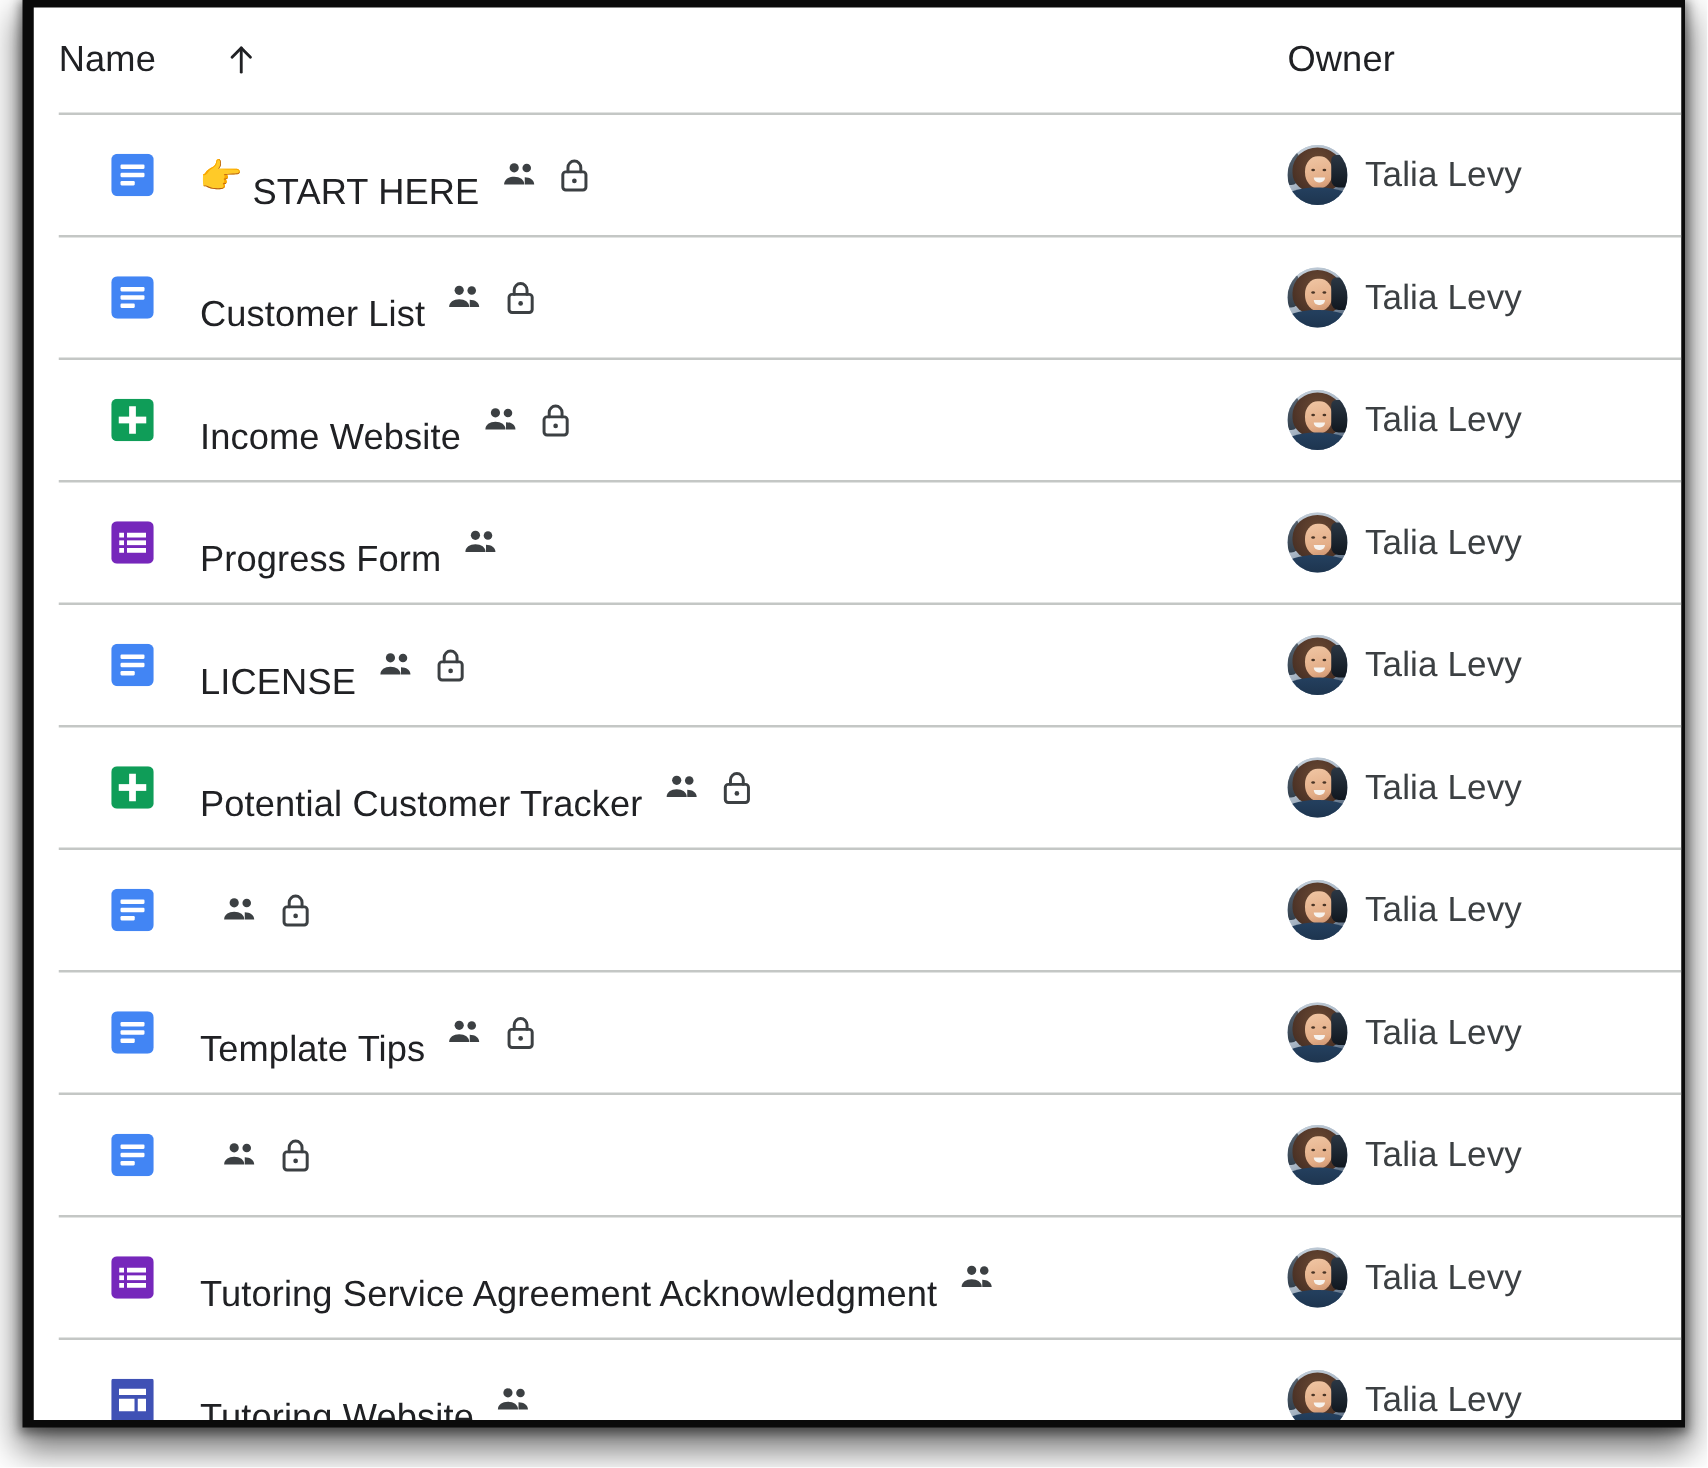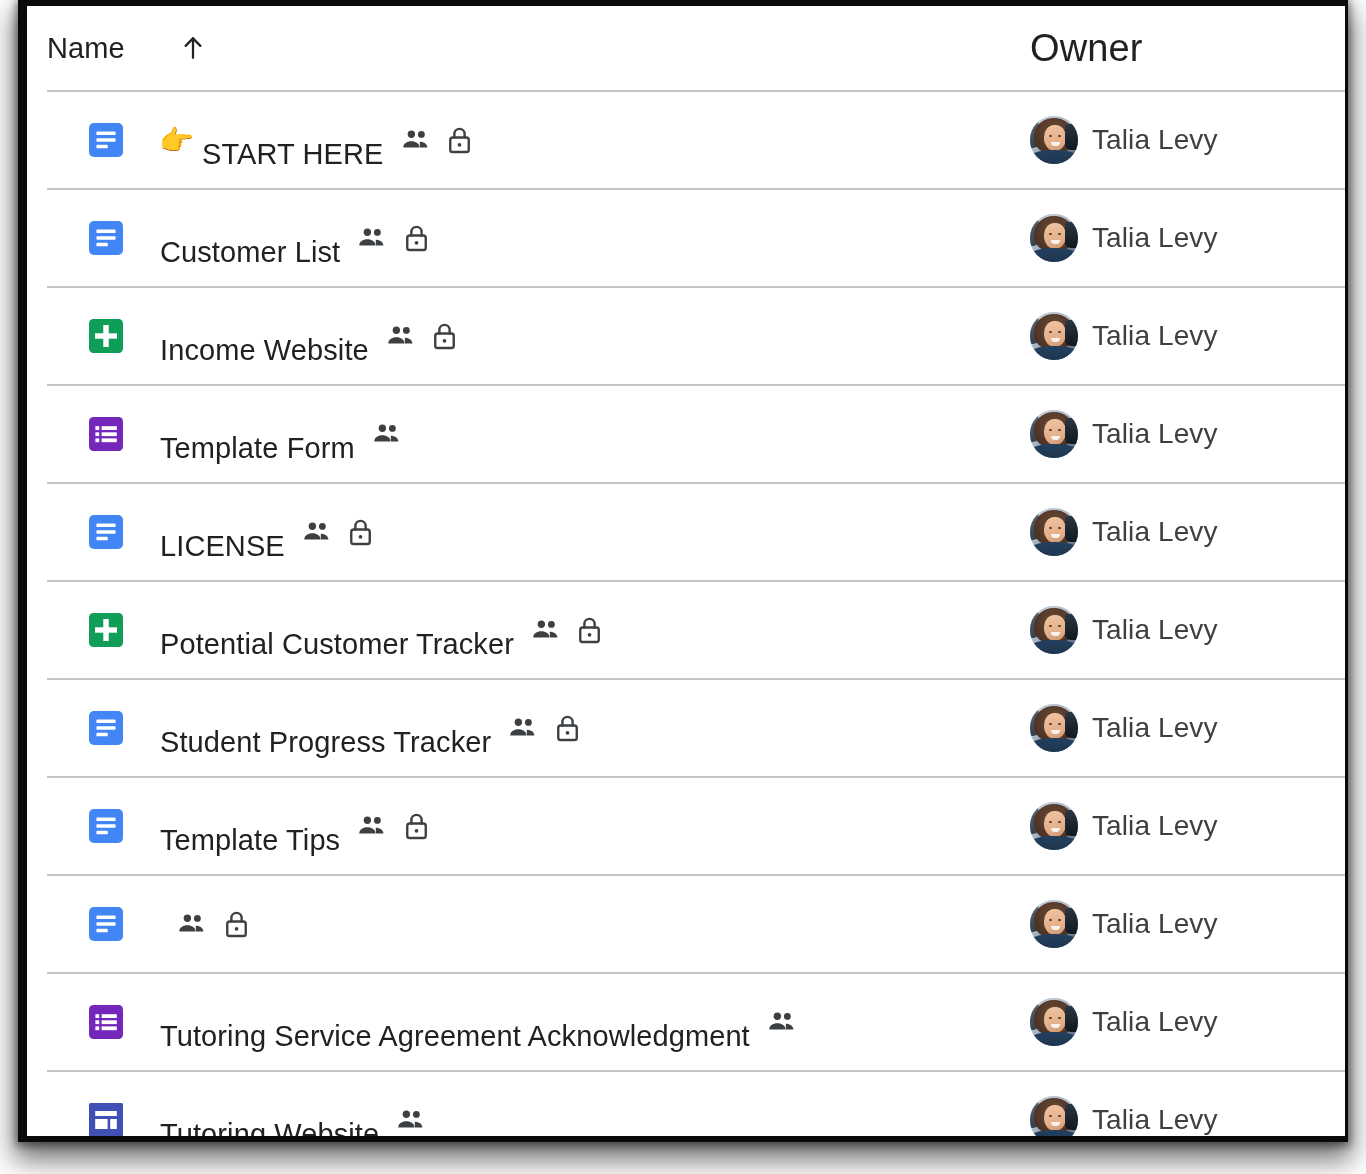--- a/index.html
+++ b/index.html
@@ -65,21 +65,21 @@
     margin-left: 53px;
     display: inline-flex;
     align-items: center;
     justify-content: center;
     width: 30px;
     height: 30px;
   }
   .col-owner-head {
     position: absolute;
     left: 1003px;
-    font-size: 38px;
+    font-size: 29px;
     color: #202124;
     letter-spacing: 0.1px;
   }
 
   .divider {
     height: 2px;
     background: #c4c7c5;
     margin-left: 20px;
     margin-right: 0px;
   }
@@ -386,21 +386,21 @@
               <rect x="6.4" y="9.2" width="3.8" height="3.8" fill="#ffffff"></rect>
               <rect x="12.6" y="9.2" width="15.2" height="3.8" fill="#ffffff"></rect>
               <rect x="6.4" y="15.3" width="3.8" height="3.8" fill="#ffffff"></rect>
               <rect x="12.6" y="15.3" width="15.2" height="3.8" fill="#ffffff"></rect>
               <rect x="6.4" y="21.4" width="3.8" height="3.8" fill="#ffffff"></rect>
               <rect x="12.6" y="21.4" width="15.2" height="3.8" fill="#ffffff"></rect>
             </svg>
           </span>
     <span class="row-name">
 
-      <span class="title">Template Form</span>
+      <span class="title">Progress Form</span>
       <span class="badge-gap"></span>
       <span class="shared-icon">
         <svg width="30" height="22" viewBox="0 0 24 18" aria-hidden="true">
           <circle cx="8.2" cy="4.3" r="3.0" fill="#3c4043"></circle>
           <circle cx="16.4" cy="4.4" r="2.8" fill="#3c4043"></circle>
           <path d="M1.6 15.2c0-3.2 2.9-5.1 6.6-5.1s6.6 1.9 6.6 5.1z" fill="#3c4043"></path>
           <path d="M15.1 10.4c3.4 0 6.2 1.8 6.2 4.8h-6.2z" fill="#3c4043"></path>
         </svg>
       </span>
 
@@ -516,21 +516,20 @@
     <span class="row-icon">
             <svg width="34" height="34" viewBox="0 0 34 34" aria-hidden="true">
               <rect x="0" y="0" width="34" height="34" rx="5" fill="#4285f4"></rect>
               <rect x="7.4" y="8.6" width="19.2" height="3.5" rx="0.9" fill="#ffffff"></rect>
               <rect x="7.4" y="15.2" width="19.2" height="3.5" rx="0.9" fill="#ffffff"></rect>
               <rect x="7.4" y="21.8" width="11.4" height="3.5" rx="0.9" fill="#ffffff"></rect>
             </svg>
           </span>
     <span class="row-name">
 
-      <span class="title">Student Progress Tracker</span>
       <span class="badge-gap"></span>
       <span class="shared-icon">
         <svg width="30" height="22" viewBox="0 0 24 18" aria-hidden="true">
           <circle cx="8.2" cy="4.3" r="3.0" fill="#3c4043"></circle>
           <circle cx="16.4" cy="4.4" r="2.8" fill="#3c4043"></circle>
           <path d="M1.6 15.2c0-3.2 2.9-5.1 6.6-5.1s6.6 1.9 6.6 5.1z" fill="#3c4043"></path>
           <path d="M15.1 10.4c3.4 0 6.2 1.8 6.2 4.8h-6.2z" fill="#3c4043"></path>
         </svg>
       </span>
       <span class="badge-gap-sm"></span>

